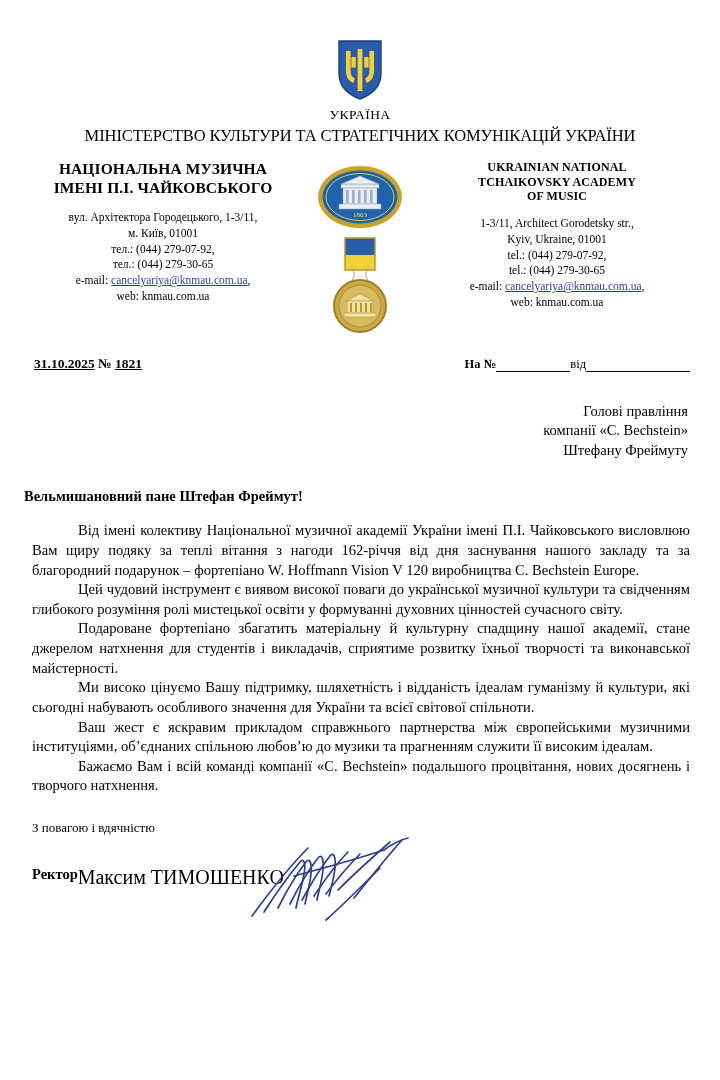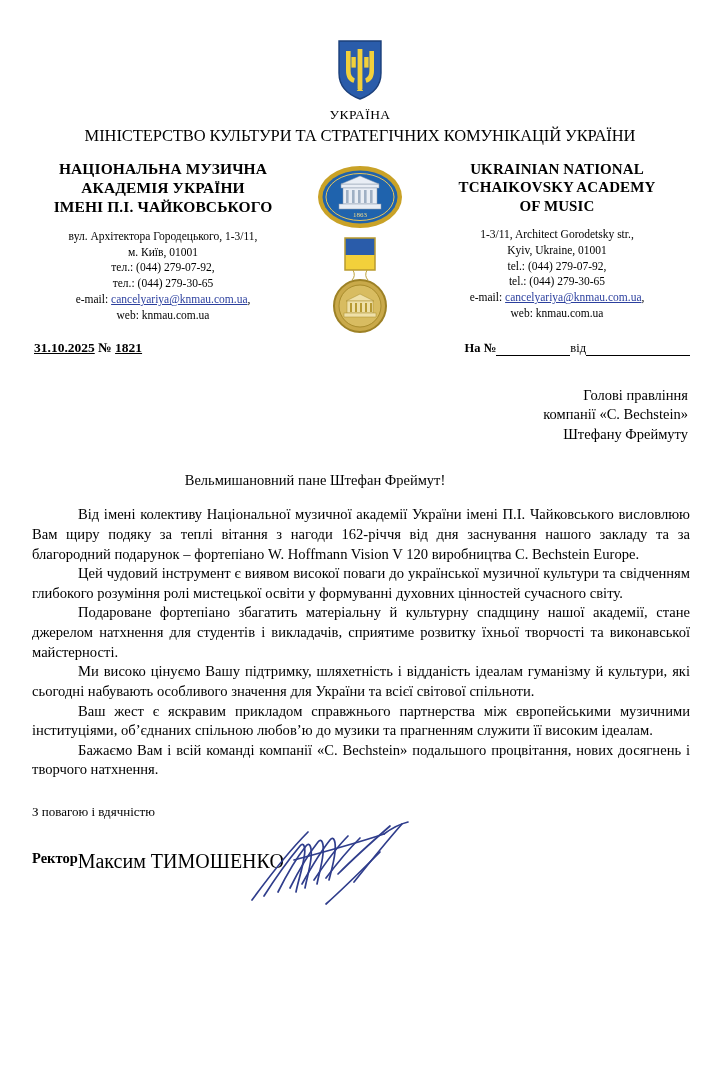--- a/index.html
+++ b/index.html
@@ -66,21 +66,21 @@
   .org-name {
     text-align: center;
     font-weight: bold;
     font-size: 15.5px;
     line-height: 1.22;
     letter-spacing: 0.1px;
   }
   .org-name-en {
     text-align: center;
     font-weight: bold;
-    font-size: 15px;
+    font-size: 12px;
     line-height: 1.22;
     letter-spacing: 0.1px;
   }
   .contacts {
     text-align: center;
     font-size: 11.5px;
     line-height: 1.38;
     margin-top: 12px;
   }
   .contacts .email-link {
@@ -101,21 +101,21 @@
     width: 64px;
     height: 104px;
     position: relative;
   }
 
   
   .refline {
     display: flex;
     justify-content: space-between;
     align-items: flex-end;
-    margin-top: 0;
+    margin-top: 16px;
     font-size: 13.5px;
     padding: 0 6px 0 10px;
   }
   .ref-left {
     font-weight: bold;
   }
   .ref-left .u {
     text-decoration: underline;
   }
   .ref-right {
@@ -139,22 +139,21 @@
     text-align: right;
     font-weight: normal;
     font-size: 14.5px;
     line-height: 1.34;
     padding-right: 8px;
   }
 
   
   .salutation {
     margin-top: 28px;
-    text-align: center;
-    font-weight: normal;
+    font-weight: bold;
     font-size: 14.5px;
     padding-right: 90px;
   }
 
   
   .body-text {
     margin-top: 16px;
     padding: 0 6px 0 8px;
   }
   .body-text p {
@@ -218,21 +217,20 @@
     </span>
     <div class="country-name">УКРАЇНА</div>
     <div class="ministry-line">МІНІСТЕРСТВО КУЛЬТУРИ ТА СТРАТЕГІЧНИХ КОМУНІКАЦІЙ УКРАЇНИ</div>
   </div>
 
   <div class="letterhead">
 
     <div class="lh-col">
       <div class="org-name">
         <div>НАЦІОНАЛЬНА МУЗИЧНА</div>
-        <div>АКАДЕМІЯ УКРАЇНИ</div>
         <div>ІМЕНІ П.І. ЧАЙКОВСЬКОГО</div>
       </div>
       <div class="contacts">
         <div>вул. Архітектора Городецького, 1-3/11,</div>
         <div>м. Київ, 01001</div>
         <div>тел.: (044) 279-07-92,</div>
         <div>тел.: (044) 279-30-65</div>
         <div><span>e-mail: </span><span class="email-link">cancelyariya@knmau.com.ua</span><span>,</span></div>
         <div>web: knmau.com.ua</div>
       </div>

